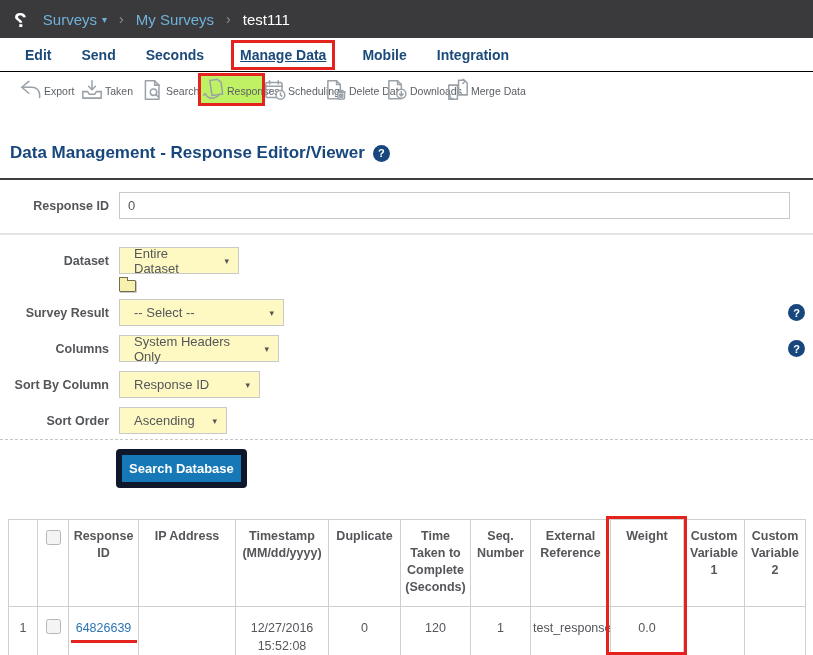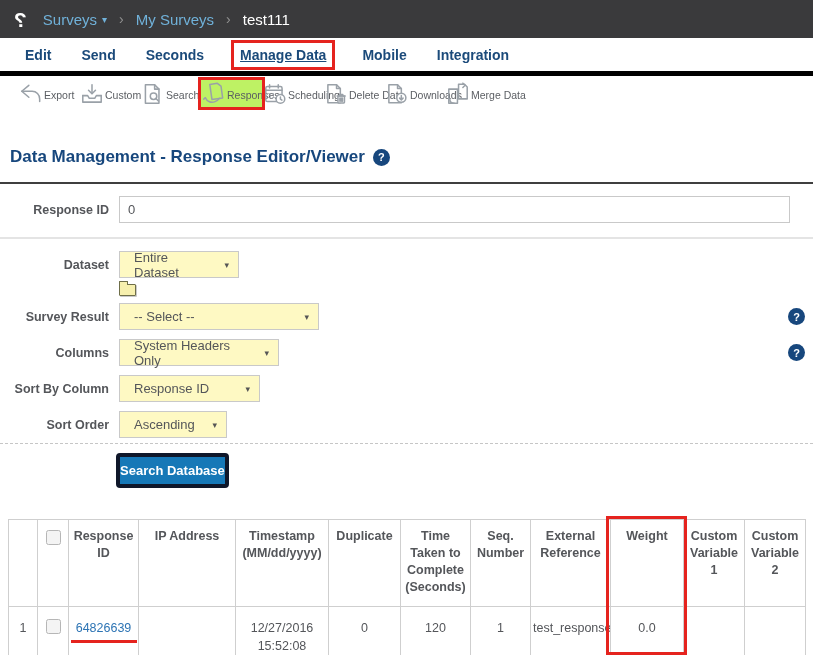--- a/index.html
+++ b/index.html
@@ -9,21 +9,21 @@
     -webkit-font-smoothing:antialiased;
   }
   
   .topbar{height:38px;background:#3a3a3c;display:flex;align-items:center;padding-left:14px;box-sizing:border-box;}
   .logo{color:#fff;font-size:21px;font-weight:bold;display:inline-block;transform:scaleX(-1);margin-right:16px;line-height:1;}
   .crumb-link{color:#70b1d9;font-size:15px;cursor:pointer;}
   .crumb-caret{color:#70b1d9;font-size:10px;margin-left:5px;}
   .crumb-sep{color:#919191;font-size:14px;margin:0 12px;}
   .crumb-current{color:#ffffff;font-size:15px;}
   
-  .tabbar{height:33px;display:flex;align-items:center;padding-left:10px;border-bottom:5px solid #000000;background:#fff;}
+  .tabbar{height:33px;display:flex;align-items:center;padding-left:10px;border-bottom:1px solid #000000;background:#fff;}
   .tab{color:#1b4a7a;font-size:14px;font-weight:600;padding:0 15px;cursor:pointer;}
   .tab-active-wrap{margin:0 15px;padding:3px 6px;outline:3px solid #e5231e;}
   .tab-active-wrap .tab{padding:0;text-decoration:underline;}
   
   .toolbar{height:50px;display:flex;align-items:flex-start;padding:4px 0 0 18px;background:#fff;}
   .tool{width:61px;display:flex;flex-direction:row;align-items:center;cursor:pointer;padding-top:1px;}
   .tool svg{display:block;}
   .tool-label{font-size:10.5px;color:#5b5e63;margin-top:2px;white-space:nowrap;}
   .tool-highlight{background:#bef264;outline:3px solid #e5231e;}
   
@@ -35,29 +35,29 @@
   .hr-light{border:none;border-top:2px solid #e4e4e4;margin:14px 0 0 0;}
   .hr-dashed{border:none;border-top:1px dashed #c6c6c6;margin:5px 0 0 0;}
   
   .frow{display:flex;align-items:center;position:relative;}
   .flabel{width:109px;text-align:right;font-size:12.5px;font-weight:bold;color:#54565a;padding-right:10px;flex:0 0 auto;}
   .text-input{height:27px;width:671px;border:1px solid #c9c9c9;box-sizing:border-box;padding:0 8px;
               font-family:"Liberation Sans",sans-serif;font-size:13px;color:#54565a;}
   .select{height:27px;border:1px solid #c9c9c9;box-sizing:border-box;display:flex;align-items:center;
           justify-content:space-between;padding:0 9px 0 14px;font-size:13px;color:#54565a;cursor:pointer;background:#fef9c3;}
   .select .caret{font-size:9px;color:#555;margin-left:10px;}
-  .w-dataset{width:120px;} .w-survey{width:200px;} .w-columns{width:160px;} .w-sortby{width:141px;} .w-sortorder{width:108px;}
+  .w-dataset{width:120px;} .w-survey{width:165px;} .w-columns{width:160px;} .w-sortby{width:141px;} .w-sortorder{width:108px;}
   .row-help{position:absolute;right:8px;margin-left:0;}
   .folder-row{margin:4px 0 0 119px;height:15px;}
   .folder{width:15px;height:10px;background:#f7f0ae;border:1px solid #6e6e49;border-radius:1px;position:relative;
           box-shadow:1px 1px 0 #c9c9c9;cursor:pointer;display:inline-block;}
   .folder:before{content:"";position:absolute;top:-4px;left:-1px;width:7px;height:3px;background:#f7f0ae;
                  border:1px solid #6e6e49;border-bottom:none;border-radius:1px 1px 0 0;}
-  .btn-primary{margin:9px 0 0 116px;background:#1678b7;border:4px solid #0f172a;border-radius:4px;color:#fff;
-               font-size:13px;font-weight:bold;padding:6px 0;cursor:pointer;font-family:"Liberation Sans",sans-serif;}
+  .btn-primary{margin:9px 0 0 116px;background:#1678b7;border:6px solid #0f172a;border-radius:4px;color:#fff;
+               font-size:13px;font-weight:bold;padding:6px 7px;cursor:pointer;font-family:"Liberation Sans",sans-serif;}
   
   .table-wrap{position:relative;margin-top:31px;padding-left:8px;}
   table{border-collapse:collapse;table-layout:fixed;width:797px;}
   th,td{border:1px solid #cfcfcf;font-size:12.5px;color:#54565a;text-align:center;overflow:hidden;}
   th{font-weight:bold;vertical-align:top;padding:8px 2px 0 2px;height:76px;box-sizing:content-box;line-height:1.35;}
   td{vertical-align:top;padding:12px 2px 0 2px;height:43px;line-height:1.45;}
   tr.partial td{height:10px;padding:0;border-bottom:none;}
   .cb{width:13px;height:13px;border:1px solid #b6b6b6;background:#f4f4f4;border-radius:2.5px;display:inline-block;cursor:pointer;}
   .resp-link{color:#2d74b4;cursor:pointer;}
   .red-underline{width:66px;height:3px;background:#e5231e;margin:3px auto 0 auto;}
@@ -100,21 +100,21 @@
   </div>
   <div class="tool">
     <span>
         <svg width="26" height="26" viewBox="0 0 24 24" fill="none" stroke="#9aa1a8" stroke-width="1.4" stroke-linecap="round" stroke-linejoin="round">
           <path d="M12 3.5 v8"></path>
           <path d="M8.8 8.5 L12 11.7 l3.2 -3.2"></path>
           <path d="M3.5 13.5 v6 h17 v-6"></path>
           <path d="M3.5 13.5 h4.5 l1.5 2.5 h5 l1.5 -2.5 h4.5"></path>
         </svg>
       </span>
-    <span class="tool-label">Custom</span>
+    <span class="tool-label">Taken</span>
   </div>
   <div class="tool">
     <span>
         <svg width="26" height="26" viewBox="0 0 24 24" fill="none" stroke="#9aa1a8" stroke-width="1.4" stroke-linecap="round" stroke-linejoin="round">
           <path d="M5 3.5 h8.5 L17.5 7.5 v13 H5 z"></path>
           <path d="M13.5 3.5 V7.5 H17.5"></path>
           <circle cx="12.5" cy="14" r="3"></circle>
           <path d="M14.7 16.2 L17 18.5"></path>
         </svg>
       </span>

